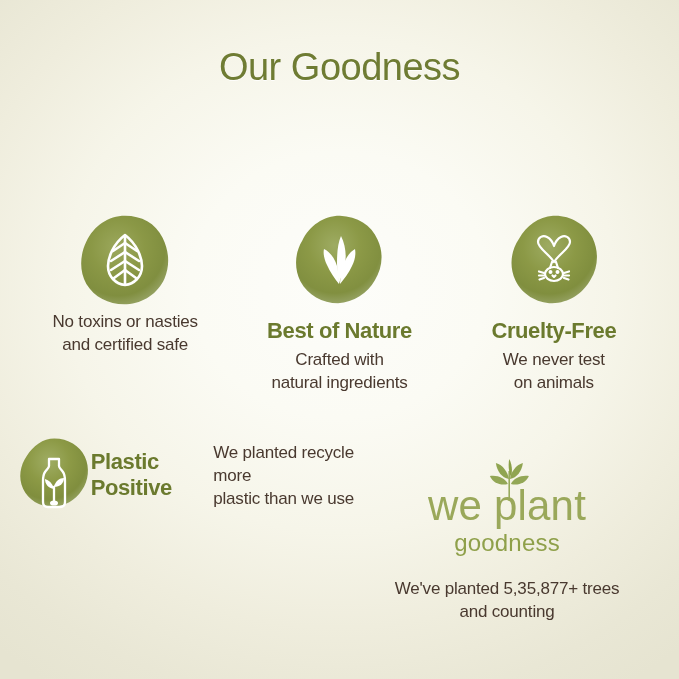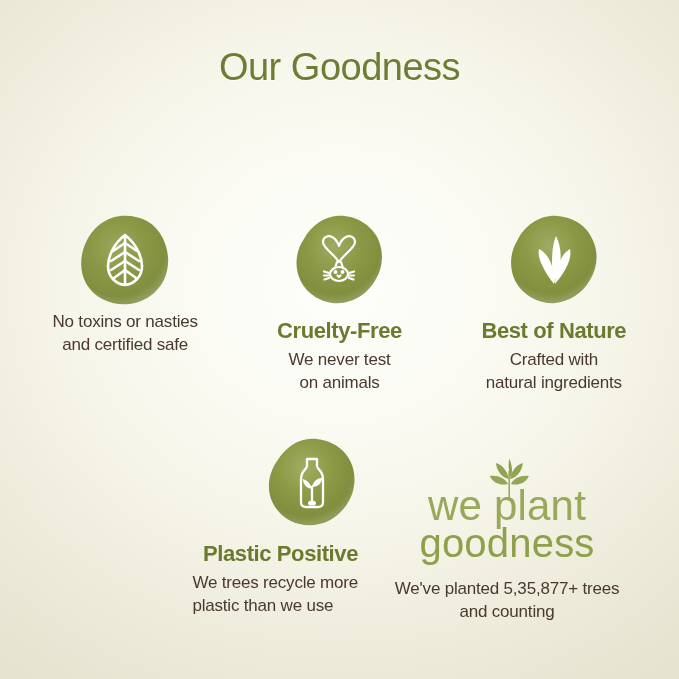--- a/index.html
+++ b/index.html
@@ -122,22 +122,21 @@
     right: 0;
     top: 437px;
     display: flex;
     justify-content: flex-start;
     align-items: flex-start;
   }
   .bottom-left {
     width: 340px;
     margin-left: 18px;
     display: flex;
-    flex-direction: column;
-    align-items: flex-end;
+    align-items: flex-start;
   }
   .bottom-right {
     width: 290px;
     margin-left: 4px;
     display: flex;
     flex-direction: column;
     align-items: center;
     padding-top: 22px;
   }
 
@@ -163,21 +162,21 @@
     line-height: 33px;
     font-weight: 300;
     letter-spacing: 0.2px;
     color: #93a352;
   }
   .wpg-line1 {
     margin-top: 30px;
     color: #9aa85a;
   }
   .wpg-line2 {
-    font-size: 40px;
+    font-size: 24px;
     line-height: 40px;
     margin-top: 1px;
     color: #8fa04a;
   }
   .wpg-caption {
     margin-top: 14px;
     font-size: 17px;
     line-height: 23px;
     color: #49392f;
     text-align: center;
@@ -219,20 +218,48 @@
               <path d="M28 29 L42 38"></path>
             <path d="M28 38 L17 46"></path>
               <path d="M28 38 L39 46"></path>
           </g>
           <path d="M28 3 C40 12 45 26 45 34 C45 45 37 52 28 53 C19 52 11 45 11 34 C11 26 16 12 28 3 Z" fill="none" stroke="#ffffff" stroke-width="2.6" stroke-linejoin="round"></path>
         </svg>
       </div>
       <div class="promise-desc">
         <span>No toxins or nasties</span><br>
         <span>and certified safe</span>
+      </div>
+    </div>
+
+    <div class="promise">
+      <div class="blob">
+        <svg class="blob-bg" viewBox="0 0 100 100">
+          <defs>
+            <radialGradient id="bg2" cx="45%" cy="34%" r="68%">
+              <stop offset="0%" stop-color="#9aa85c"></stop>
+              <stop offset="45%" stop-color="#87953f"></stop>
+              <stop offset="80%" stop-color="#7c8b38"></stop>
+              <stop offset="100%" stop-color="#94a162"></stop>
+            </radialGradient>
+          </defs>
+          <path d="M51 2 C70 3 85 12 92 28 C99 43 97 59 89 72 C81 86 66 96 49 97 C32 97 16 88 8 73 C1 59 2 42 10 29 C18 13 33 2 51 2 Z" fill="url(#bg2)" opacity="0.96"></path>
+        </svg>
+        <svg class="glyph" viewBox="0 0 56 56">
+          <g fill="#ffffff">
+            <path d="M30 4 C35 14 36 26 33 36 C31 43 29 48 28 52 C27 46 26 38 26 31 C26 20 27 11 30 4 Z"></path>
+            <path d="M13 17 C21 21 26 30 27 39 C28 45 28 49 28 52 C24 47 19 40 16 33 C13 27 12 21 13 17 Z"></path>
+            <path d="M44 17 C45 22 44 28 41 34 C38 41 33 47 29 52 C29 48 30 43 31 38 C33 29 37 21 44 17 Z"></path>
+          </g>
+        </svg>
+      </div>
+      <div class="promise-title">Best of Nature</div>
+      <div class="promise-desc">
+        <span>Crafted with</span><br>
+        <span>natural ingredients</span>
       </div>
     </div>
 
     <div class="promise">
       <div class="blob">
         <svg class="blob-bg" viewBox="0 0 100 100">
           <defs>
             <radialGradient id="bg3" cx="44%" cy="35%" r="68%">
               <stop offset="0%" stop-color="#9aa85c"></stop>
               <stop offset="45%" stop-color="#87953f"></stop>
@@ -260,48 +287,20 @@
           </g>
         </svg>
       </div>
       <div class="promise-title">Cruelty-Free</div>
       <div class="promise-desc">
         <span>We never test</span><br>
         <span>on animals</span>
       </div>
     </div>
 
-    <div class="promise">
-      <div class="blob">
-        <svg class="blob-bg" viewBox="0 0 100 100">
-          <defs>
-            <radialGradient id="bg2" cx="45%" cy="34%" r="68%">
-              <stop offset="0%" stop-color="#9aa85c"></stop>
-              <stop offset="45%" stop-color="#87953f"></stop>
-              <stop offset="80%" stop-color="#7c8b38"></stop>
-              <stop offset="100%" stop-color="#94a162"></stop>
-            </radialGradient>
-          </defs>
-          <path d="M51 2 C70 3 85 12 92 28 C99 43 97 59 89 72 C81 86 66 96 49 97 C32 97 16 88 8 73 C1 59 2 42 10 29 C18 13 33 2 51 2 Z" fill="url(#bg2)" opacity="0.96"></path>
-        </svg>
-        <svg class="glyph" viewBox="0 0 56 56">
-          <g fill="#ffffff">
-            <path d="M30 4 C35 14 36 26 33 36 C31 43 29 48 28 52 C27 46 26 38 26 31 C26 20 27 11 30 4 Z"></path>
-            <path d="M13 17 C21 21 26 30 27 39 C28 45 28 49 28 52 C24 47 19 40 16 33 C13 27 12 21 13 17 Z"></path>
-            <path d="M44 17 C45 22 44 28 41 34 C38 41 33 47 29 52 C29 48 30 43 31 38 C33 29 37 21 44 17 Z"></path>
-          </g>
-        </svg>
-      </div>
-      <div class="promise-title">Best of Nature</div>
-      <div class="promise-desc">
-        <span>Crafted with</span><br>
-        <span>natural ingredients</span>
-      </div>
-    </div>
-
   </div>
 
   <div class="row row-bottom">
 
     <div class="bottom-left">
       <div class="blob">
         <svg class="blob-bg" viewBox="0 0 100 100">
           <defs>
             <radialGradient id="bg4" cx="42%" cy="33%" r="70%">
               <stop offset="0%" stop-color="#9caa5e"></stop>
@@ -319,21 +318,21 @@
           </g>
           <g fill="#ffffff">
             <path d="M28 33 C26 28 23 25 19 24 C19 29 22 33 28 34 Z"></path>
             <path d="M28 31 C30 26 33 23 38 23 C38 28 34 32 28 32 Z"></path>
             <ellipse cx="28" cy="48" rx="4" ry="2.6"></ellipse>
           </g>
         </svg>
       </div>
       <div class="promise-title">Plastic Positive</div>
       <div class="promise-desc">
-        <span>We trees recycle more</span><br>
+        <span>We planted recycle more</span><br>
         <span>plastic than we use</span>
       </div>
     </div>
 
     <div class="bottom-right">
       <div class="wpg-logo">
         <svg class="wpg-sprout" viewBox="0 0 72 46">
           <g fill="#8aa049">
             <path d="M36 14 C36 22 36 32 36 44 L34.6 44 C34.6 32 34.6 22 34.6 14 Z"></path>
             <path d="M35.4 2 C38 7 39 14 37 20 C35 15 34 8 35.4 2 Z"></path>

